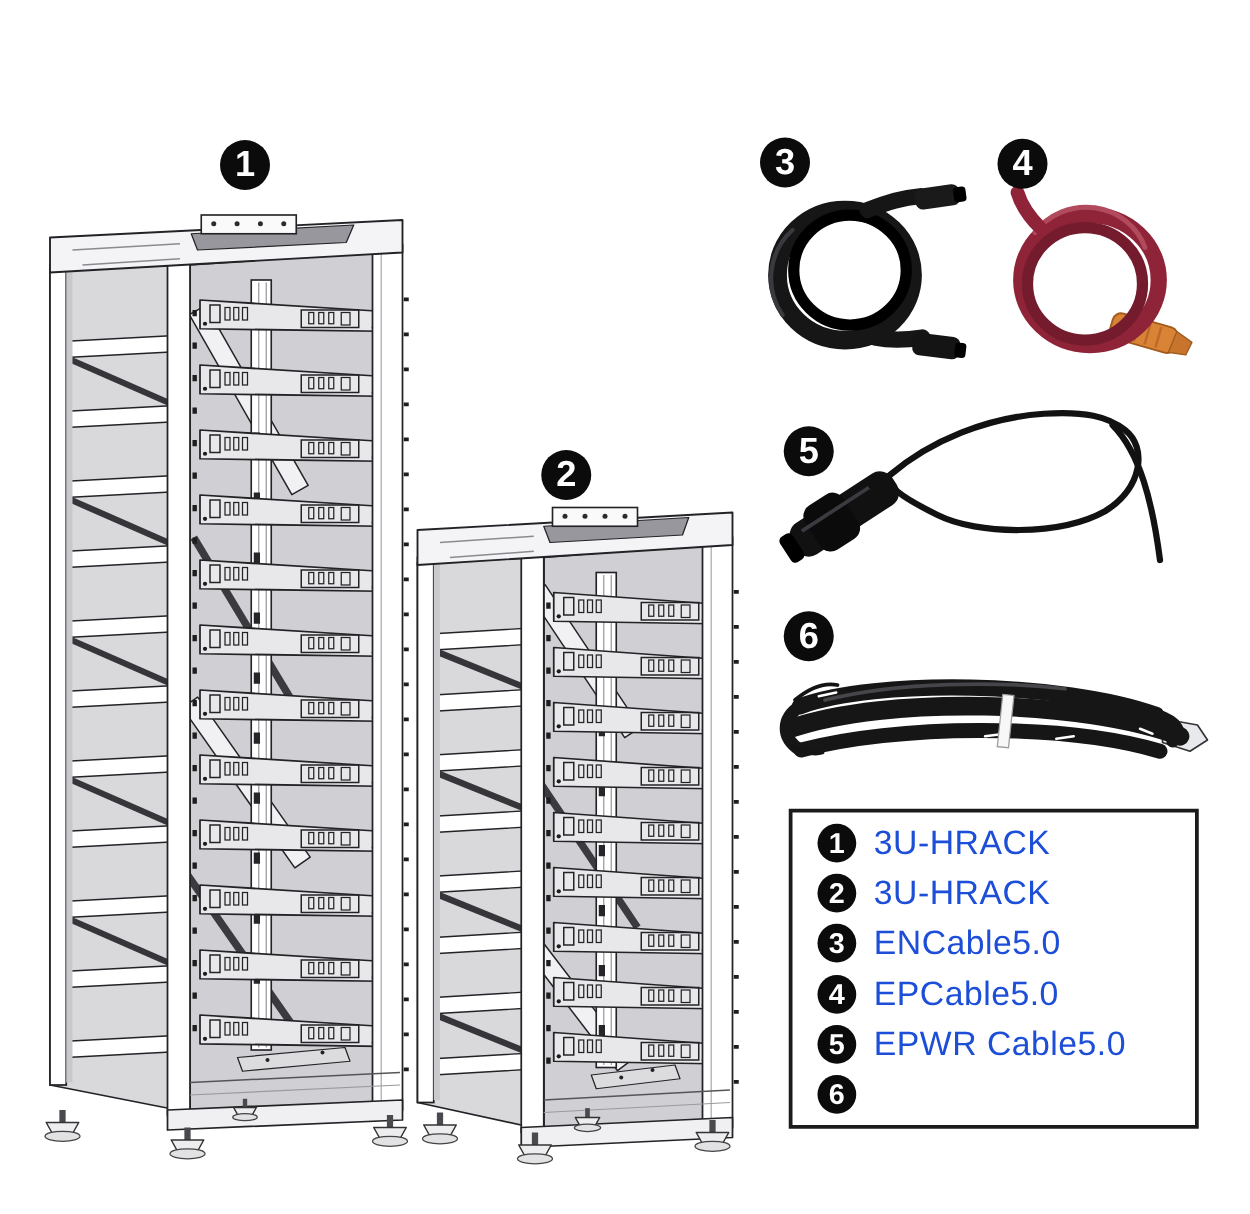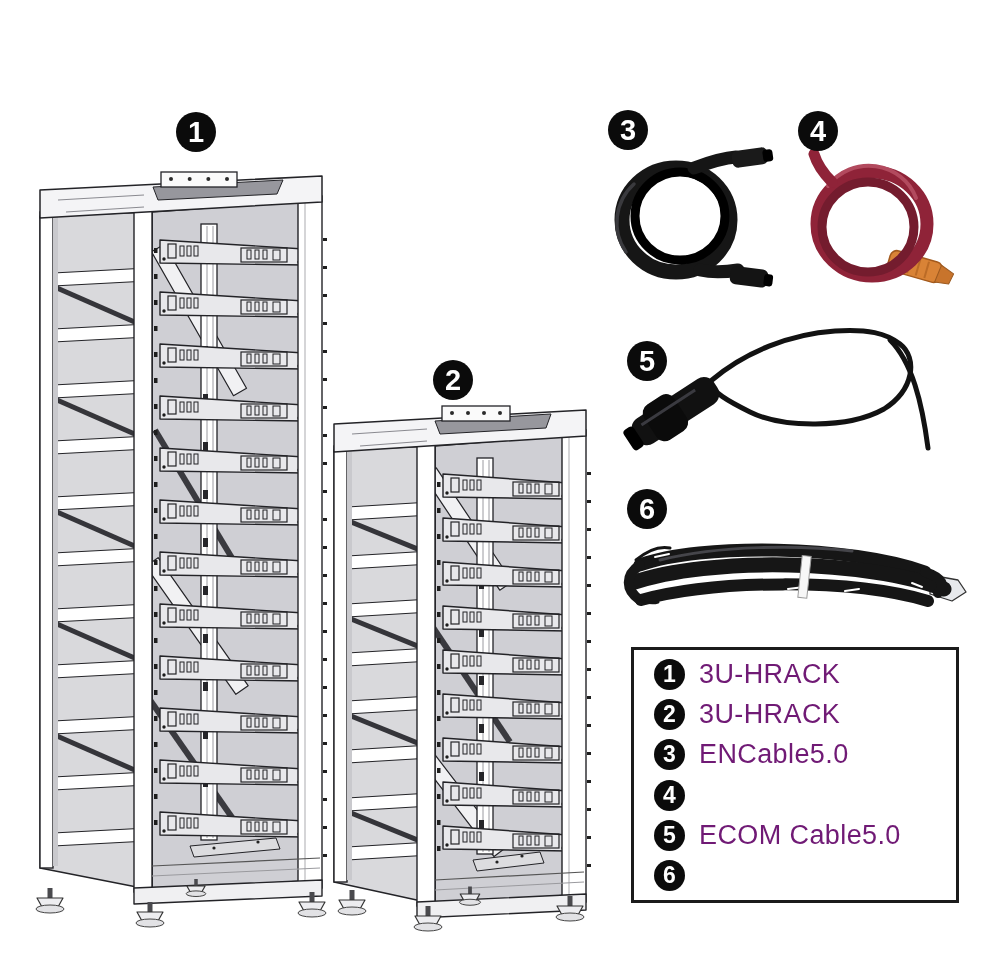--- a/index.html
+++ b/index.html
@@ -10,21 +10,21 @@
          background:#0b0b0b;color:#fff;display:flex;align-items:center;
          justify-content:center;font-size:29px;font-weight:700;line-height:1;}
   .legend{position:absolute;left:631px;top:647px;width:328px;height:256px;
           border:3px solid #1b1b1b;background:#fff;box-sizing:border-box;
           display:flex;flex-direction:column;justify-content:space-evenly;
           padding-left:20px;}
   .legend-row{display:flex;align-items:center;gap:14px;}
   .legend-badge{width:31px;height:31px;border-radius:50%;background:#0b0b0b;
           color:#fff;display:flex;align-items:center;justify-content:center;
           font-size:23px;font-weight:700;flex:0 0 31px;line-height:1;}
-  .legend-label{font-size:27px;color:#701a75;letter-spacing:.4px;white-space:nowrap;}
+  .legend-label{font-size:27px;color:#1d4ed8;letter-spacing:.4px;white-space:nowrap;}
 </style>
 </head>
 <body>
 
 <div class="stage" style="background: rgb(255, 255, 255);">
   <svg id="scene" width="1000" height="971" viewBox="0 0 1000 971">
       <g>
         <polygon points="152,212 320,200 320,880 152,890" fill="#cfcfd4" stroke="#232327" stroke-width="1.4" stroke-linejoin="round"></polygon>
         <polygon points="151.48261331466992,251.7112896402574 233.48261331466992,395.7112896402574 246.51738668533008,388.2887103597426 164.51738668533008,244.2887103597426" fill="#f1f1f3" stroke="#232327" stroke-width="1.2" stroke-linejoin="round"></polygon>
         <polygon points="152.4292950035584,431.54643972442193 229.4292950035584,559.5464397244219 234.5707049964416,556.4535602755781 157.5707049964416,428.45356027557807" fill="#3a3a3f" stroke="none" stroke-width="1.2" stroke-linejoin="round"></polygon>
@@ -559,22 +559,23 @@
     <div class="legend-row">
       <span class="legend-badge" style="background: rgb(11, 11, 11); color: rgb(255, 255, 255);">2</span>
       <span class="legend-label">3U-HRACK</span>
     </div>
     <div class="legend-row">
       <span class="legend-badge" style="background: rgb(11, 11, 11); color: rgb(255, 255, 255);">3</span>
       <span class="legend-label">ENCable5.0</span>
     </div>
     <div class="legend-row">
       <span class="legend-badge" style="background: rgb(11, 11, 11); color: rgb(255, 255, 255);">4</span>
+      <span class="legend-label">EPCable5.0</span>
     </div>
     <div class="legend-row">
       <span class="legend-badge" style="background: rgb(11, 11, 11); color: rgb(255, 255, 255);">5</span>
-      <span class="legend-label">ECOM Cable5.0</span>
+      <span class="legend-label">EPWR Cable5.0</span>
     </div>
     <div class="legend-row">
       <span class="legend-badge" style="background: rgb(11, 11, 11); color: rgb(255, 255, 255);">6</span>
     </div>
   </div>
 </div>
 
 </body></html>

